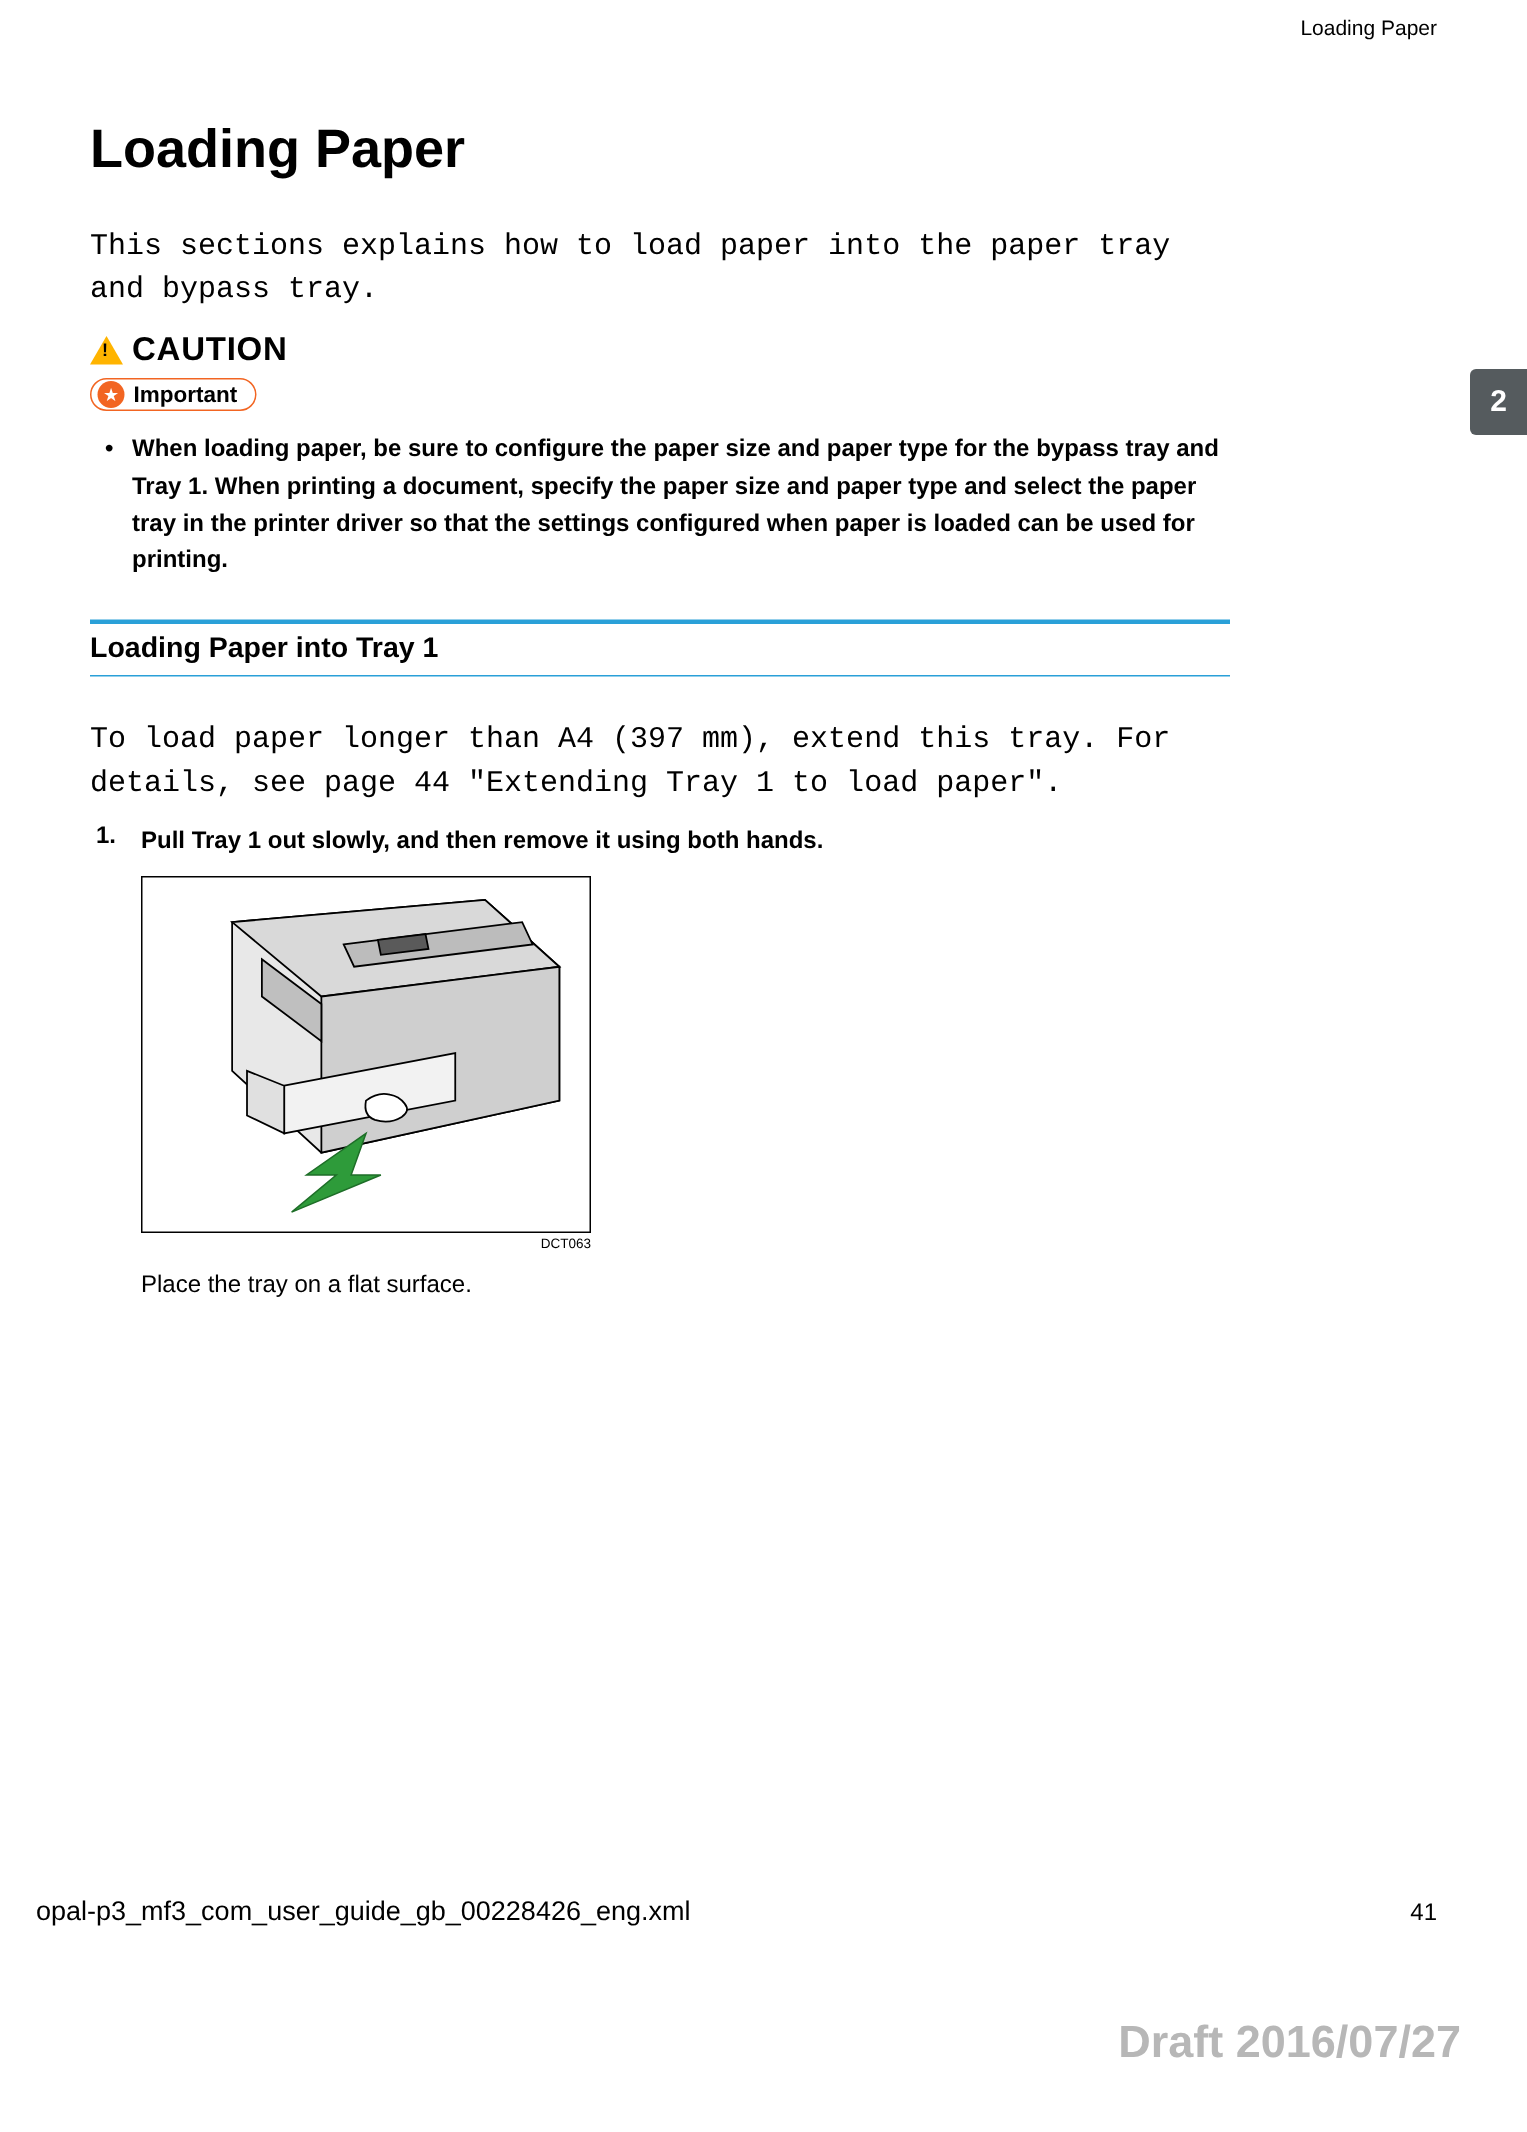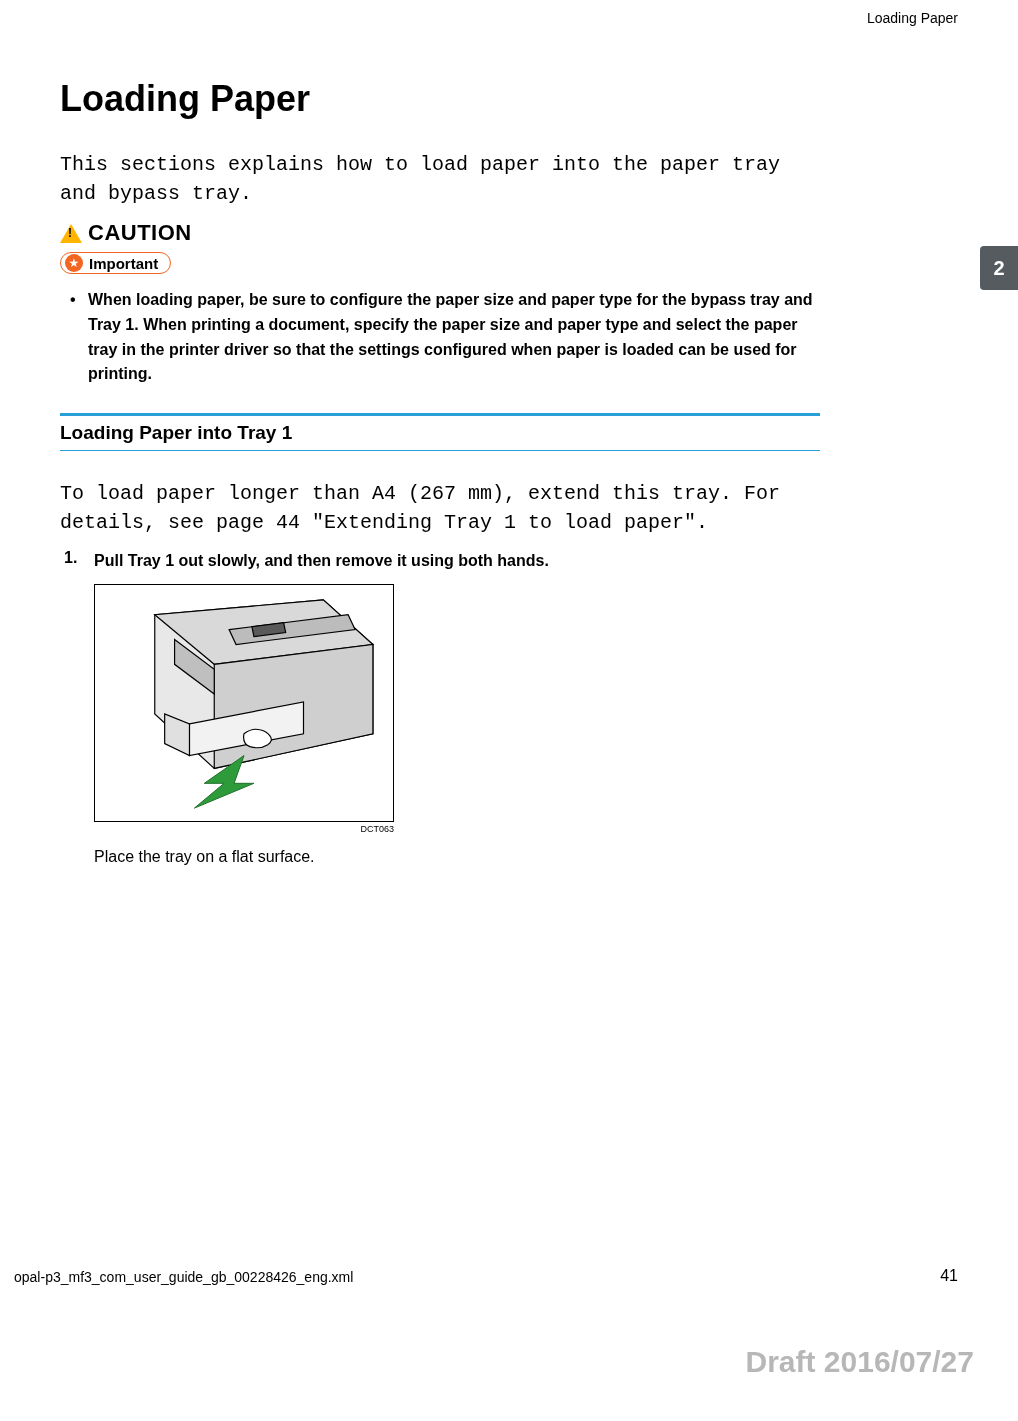--- a/index.html
+++ b/index.html
@@ -46,21 +46,21 @@
   .step-text { font-size: 16px; font-weight: bold; line-height: 1.45; }
   .figure { margin: 12px 0 2px 34px; width: 300px; height: 238px; border: 1px solid #000; position: relative; background: #fff; }
   .figure svg { width: 100%; height: 100%; }
   .fig-id { font-size: 9px; text-align: right; margin: 2px 0 14px 34px; width: 300px; }
   .step-sub { font-size: 16px; margin-left: 34px; }
   .side-tab {
     position: absolute; right: 0; top: 246px; width: 38px; height: 44px;
     background: #555b5e; color: #fff; display: flex; align-items: center; justify-content: center;
     font-size: 20px; font-weight: bold; border-top-left-radius: 4px; border-bottom-left-radius: 4px;
   }
-  .footer-file { position: absolute; left: 14px; bottom: 136px; font-size: 14px; }
+  .footer-file { position: absolute; left: 24px; bottom: 136px; font-size: 18px; }
   .footer-page { position: absolute; right: 60px; bottom: 136px; font-size: 16px; }
   .draft { position: absolute; right: 44px; bottom: 42px; font-size: 30px; color: #b7b7b7; font-weight: bold; }
 </style>
 </head>
 <body>
 
 <div class="page">
 
   <div class="running-head">Loading Paper</div>
 
@@ -85,21 +85,21 @@
     </div>
 
     <div class="bullet-block">When loading paper, be sure to configure the paper size and paper type for the bypass tray and Tray 1. When printing a document, specify the paper size and paper type and select the paper tray in the printer driver so that the settings configured when paper is loaded can be used for printing.</div>
 
     <div class="section-head-wrap">
       <div class="section-rule-top"></div>
       <div class="section-title">Loading Paper into Tray 1</div>
       <div class="section-rule-bot"></div>
     </div>
 
-    <p class="para">To load paper longer than A4 (267 mm), extend this tray. For details, see page 44 "Extending Tray 1 to load paper".</p>
+    <p class="para">To load paper longer than A4 (397 mm), extend this tray. For details, see page 44 "Extending Tray 1 to load paper".</p>
 
     <div class="step-list">
       <div class="step">
         <span class="step-num">1.</span>
         <div class="step-text">Pull Tray 1 out slowly, and then remove it using both hands.</div>
       </div>
 
       <div class="figure">
         <svg viewBox="0 0 300 238">
 

